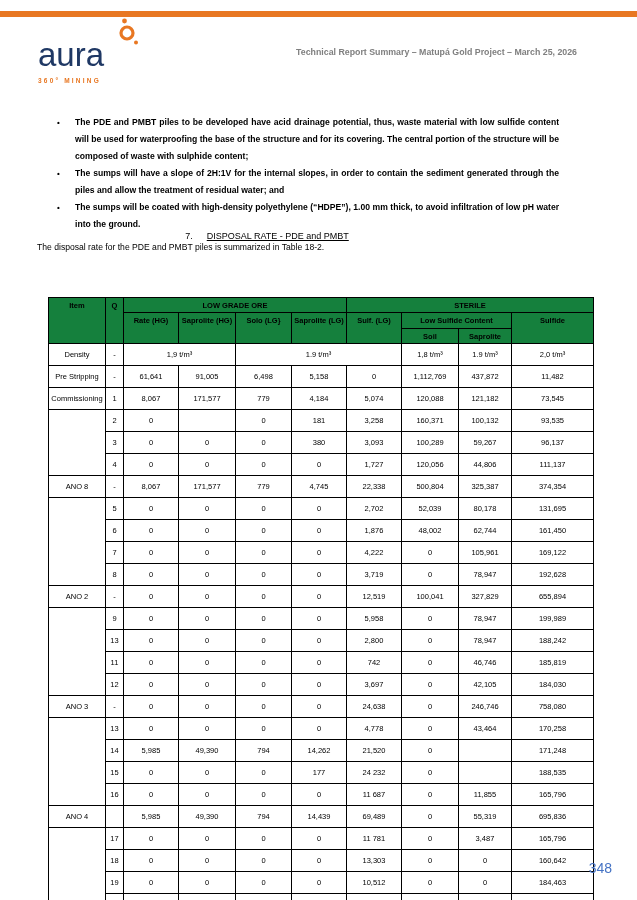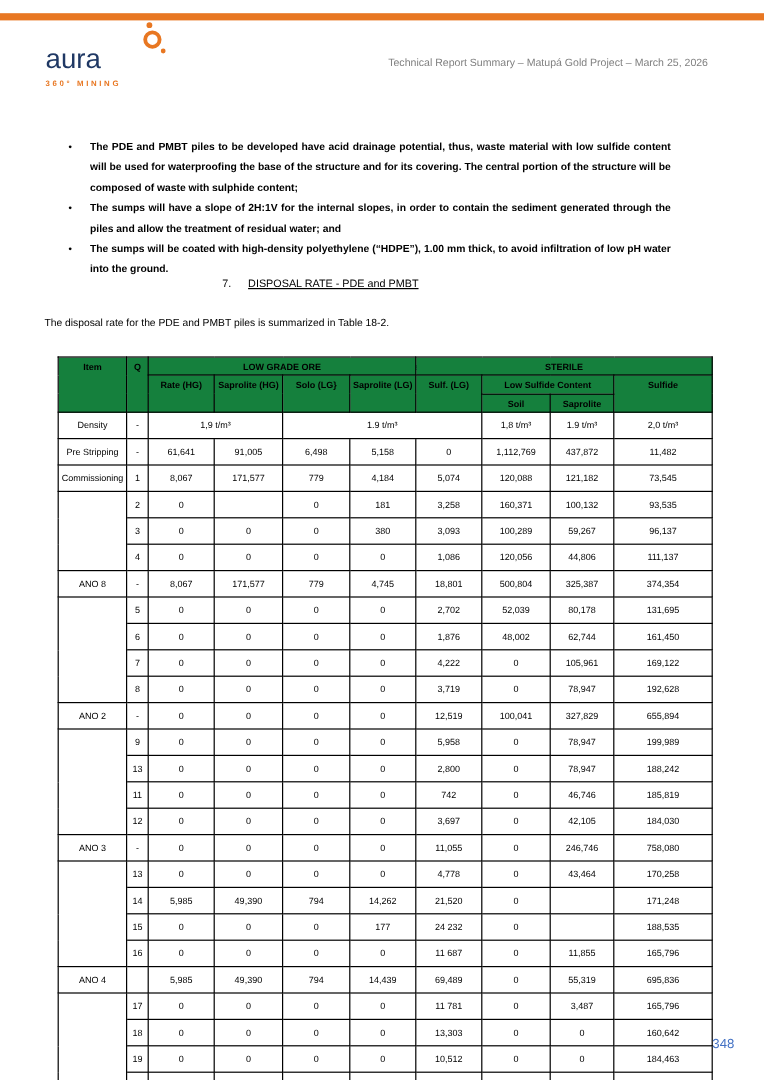--- a/index.html
+++ b/index.html
@@ -2,41 +2,41 @@
 <html><head>
 <meta charset="utf-8">
 <style>
   html,body{margin:0;padding:0;}
   body{
     width:637px;height:900px;background:#ffffff;position:relative;overflow:hidden;
     font-family:"Liberation Sans",sans-serif;color:#000;
   }
   .top-bar{position:absolute;top:11px;left:0;width:637px;height:6px;background:#E87722;}
   .logo-wrap{position:absolute;top:38px;left:38px;}
-  .logo-text{font-size:23px;color:#1F3864;letter-spacing:0px;line-height:1;}
+  .logo-text{font-size:33px;color:#1F3864;letter-spacing:0px;line-height:1;}
   .logo-tagline{font-size:6.5px;font-weight:bold;color:#E87722;letter-spacing:2.2px;margin-top:6px;}
   .logo-mark{position:absolute;top:16px;left:116px;}
-  .doc-title{position:absolute;top:47px;right:47px;font-size:8.8px;font-weight:normal;color:#7F7F7F;}
+  .doc-title{position:absolute;top:47px;right:60px;font-size:8.8px;font-weight:bold;color:#7F7F7F;}
   .bullets{position:absolute;top:114px;left:57px;width:502px;list-style:none;margin:0;padding:0;}
   .bullet-item{display:flex;font-size:8.6px;font-weight:bold;line-height:17px;}
   .bullet-marker{width:18px;flex:0 0 18px;font-size:8px;}
   .bullet-text{flex:1;text-align:justify;}
   .section-heading{position:absolute;top:231px;left:37px;width:556px;text-align:center;
     padding-right:96px;box-sizing:border-box;font-size:9px;font-weight:normal;}
   .section-heading .num{margin-right:14px;}
   .section-heading .ttl{text-decoration:underline;}
-  .intro-par{position:absolute;top:264px;left:37px;width:556px;font-size:8.6px;}
+  .intro-par{position:absolute;top:242px;left:37px;width:556px;font-size:8.6px;}
   .tbl-caption{position:absolute;top:280px;left:0;width:505px;text-align:center;
     font-size:7.9px;font-style:italic;font-weight:bold;color:#44546A;margin-top:21px;}
   .dtable{position:absolute;top:297px;left:48px;width:545px;border-collapse:collapse;
     table-layout:fixed;font-size:7.5px;border:1.5px solid #000;}
   .dtable th,.dtable td{border:1px solid #000;text-align:center;padding:2px 1px;line-height:1.25;}
   .dtable thead th{background:#15803d;font-weight:bold;vertical-align:top;padding-top:3px;}
   .dtable tbody td{height:17px;vertical-align:middle;overflow-wrap:anywhere;}
-  .page-number{position:absolute;right:25px;bottom:24px;font-size:11px;color:#4472C4;text-align:right;}
+  .page-number{position:absolute;right:25px;bottom:24px;font-size:14px;color:#4472C4;text-align:right;}
 </style>
 </head>
 <body>
 
 <div class="top-bar"></div>
 
 <div class="logo-wrap">
   <div class="logo-text">aura</div>
   <div class="logo-tagline">360° MINING</div>
 </div>
@@ -163,33 +163,33 @@
         <td>100,289</td>
         <td>59,267</td>
         <td>96,137</td>
       </tr>
       <tr>
         <td>4</td>
         <td>0</td>
         <td>0</td>
         <td>0</td>
         <td>0</td>
-        <td>1,086</td>
+        <td>1,727</td>
         <td>120,056</td>
         <td>44,806</td>
         <td>111,137</td>
       </tr>
       <tr>
         <td>ANO 8</td>
         <td>-</td>
         <td>8,067</td>
         <td>171,577</td>
         <td>779</td>
         <td>4,745</td>
-        <td>18,801</td>
+        <td>22,338</td>
         <td>500,804</td>
         <td>325,387</td>
         <td>374,354</td>
       </tr>
       <tr>
         <td rowspan="4"></td>
         <td>5</td>
         <td>0</td>
         <td>0</td>
         <td>0</td>
@@ -289,21 +289,21 @@
         <td>42,105</td>
         <td>184,030</td>
       </tr>
       <tr>
         <td>ANO 3</td>
         <td>-</td>
         <td>0</td>
         <td>0</td>
         <td>0</td>
         <td>0</td>
-        <td>11,055</td>
+        <td>24,638</td>
         <td>0</td>
         <td>246,746</td>
         <td>758,080</td>
       </tr>
       <tr>
         <td rowspan="4"></td>
         <td>13</td>
         <td>0</td>
         <td>0</td>
         <td>0</td>

